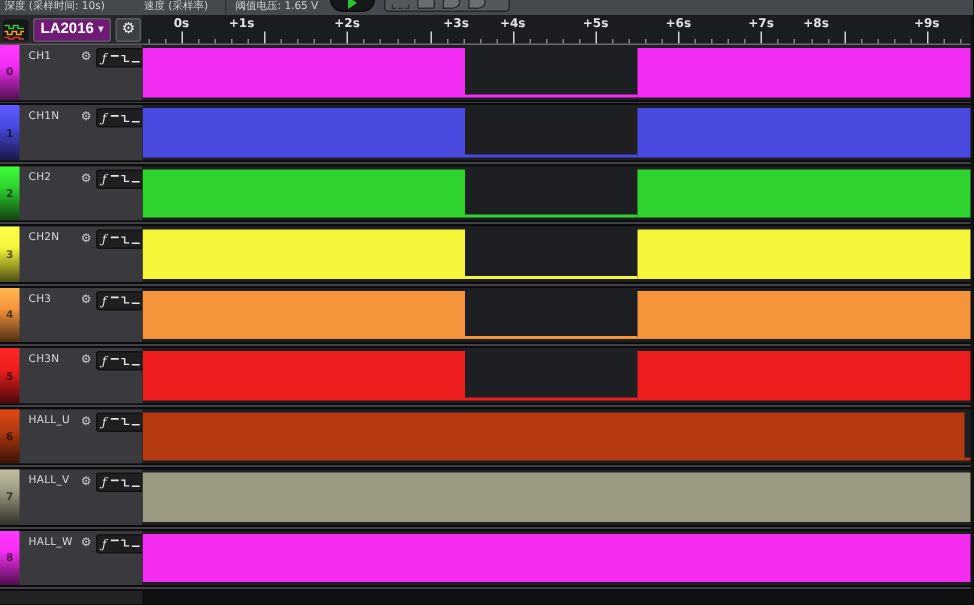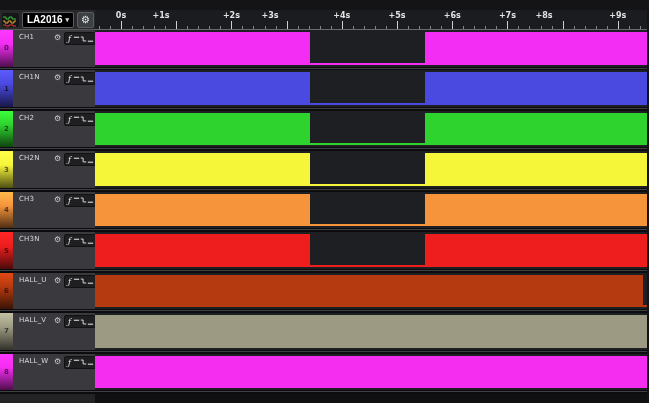--- a/index.html
+++ b/index.html
@@ -17,21 +17,21 @@
               border-radius:3px;display:flex;align-items:flex-end;gap:5px;padding:0 4px;box-sizing:border-box;}
   .tg-btn{width:12px;height:9px;margin-bottom:1px;background:#6a6e72;border:1px solid #2c2e31;border-radius:1px;padding:0;}
   .tg-btn.dashed{border-style:dashed;background:transparent;}
   .tg-btn.lens{border-radius:50% 50% 50% 0;}
 
   
   .header{position:absolute;left:0;top:10px;width:100%;height:20px;}
   .device-box{position:absolute;left:0;top:0;width:95px;height:19px;background:#28282b;border-bottom:1px solid #59595b;
               display:flex;align-items:center;}
   .logo{width:17px;height:14px;margin-left:2px;background:#161618;border-radius:2px;flex:0 0 auto;}
-  .device-btn{height:16px;margin-left:3px;padding:0 4px;background:#000000;border:1px solid #595c60;border-radius:2px;
+  .device-btn{height:16px;margin-left:3px;padding:0 4px;background:#701a75;border:1px solid #595c60;border-radius:2px;
               color:#fff;font-size:10px;font-weight:bold;display:flex;align-items:center;gap:3px;line-height:14px;}
   .device-btn .arr{font-size:7px;color:#d8d8d8;}
   .gear-btn{width:17px;height:16px;margin-left:3px;background:#3c4043;border:1px solid #595c60;border-radius:2px;
             color:#ececec;font-size:10px;line-height:14px;text-align:center;padding:0;}
   .ruler{position:absolute;left:95px;top:0;right:0;height:19px;background:#1b1c1f;border-bottom:1px solid #6a6a6c;}
   .tick-label{position:absolute;top:1px;font-size:8px;color:#e2e2e2;transform:translateX(-50%);white-space:nowrap;font-weight:bold;}
   .tick-major{position:absolute;bottom:0;width:1px;height:8px;background:#d0d0d0;}
   .tick-minor{position:absolute;bottom:0;width:1px;height:3px;background:#84858a;}
 
   
@@ -50,20 +50,34 @@
   .seg-high{position:absolute;top:2px;bottom:2px;}
   .seg-low{position:absolute;bottom:2px;height:2px;}
   .row-sep{position:absolute;left:0;right:0;background:linear-gradient(180deg,#0c0c0e 0 28%,#404145 28% 62%,#0c0c0e 62% 100%);}
   .right-edge{position:absolute;right:0;top:10px;bottom:0;width:2px;background:#131316;z-index:40;}
 </style>
 </head>
 <body>
 
 <div class="app">
 
+  <div class="toolbar">
+    <span class="tb-label tb-depth">深度 (采样时间: 10s)</span>
+    <span class="tb-label tb-rate">速度 (采样率)</span>
+    <span class="tb-label tb-thresh">阈值电压: 1.65 V</span>
+    <button class="play-btn">
+      <span class="play-tri"></span>
+    </button>
+    <div class="tool-group" id="toolGroup">
+        <button class="tg-btn dashed"><span></span></button>
+        <button class="tg-btn"><span></span></button>
+        <button class="tg-btn lens"><span></span></button>
+        <button class="tg-btn lens"><span></span></button>
+      </div>
+  </div>
 
   <div class="header">
     <div class="device-box">
       <span class="logo">
         <svg width="17" height="14" viewBox="0 0 17 14">
           <path d="M1 3 h3 v2 h3 v-2 h3 v2 h4" stroke="#35c535" stroke-width="1" fill="none"></path>
           <path d="M1 7 h2 v2 h3 v-2 h3 v2 h3 v-2 h2" stroke="#e8a22e" stroke-width="1" fill="none"></path>
           <path d="M1 11 h3 v1 h3 v-1 h4 v1 h3" stroke="#d83a3a" stroke-width="1" fill="none"></path>
         </svg>
       </span>
@@ -114,21 +128,21 @@
         <div class="tick-minor" style="left: 511.76px;"></div>
         <div class="tick-minor" style="left: 533.84px;"></div>
         <div class="tick-minor" style="left: 544.88px;"></div>
         <div class="tick-major" style="left: 26px;"></div>
         <div class="tick-label" style="left: 26px;">0s</div>
         <div class="tick-major" style="left: 81.2px;"></div>
         <div class="tick-label" style="left: 66px;">+1s</div>
         <div class="tick-major" style="left: 136.4px;"></div>
         <div class="tick-label" style="left: 136.4px;">+2s</div>
         <div class="tick-major" style="left: 191.6px;"></div>
-        <div class="tick-label" style="left: 175px;">+3s</div>
+        <div class="tick-label" style="left: 209px;">+3s</div>
         <div class="tick-major" style="left: 246.8px;"></div>
         <div class="tick-label" style="left: 246.8px;">+4s</div>
         <div class="tick-major" style="left: 302px;"></div>
         <div class="tick-label" style="left: 302px;">+5s</div>
         <div class="tick-major" style="left: 357.2px;"></div>
         <div class="tick-label" style="left: 357.2px;">+6s</div>
         <div class="tick-major" style="left: 412.4px;"></div>
         <div class="tick-label" style="left: 412.4px;">+7s</div>
         <div class="tick-major" style="left: 467.6px;"></div>
         <div class="tick-label" style="left: 449px;">+8s</div>

